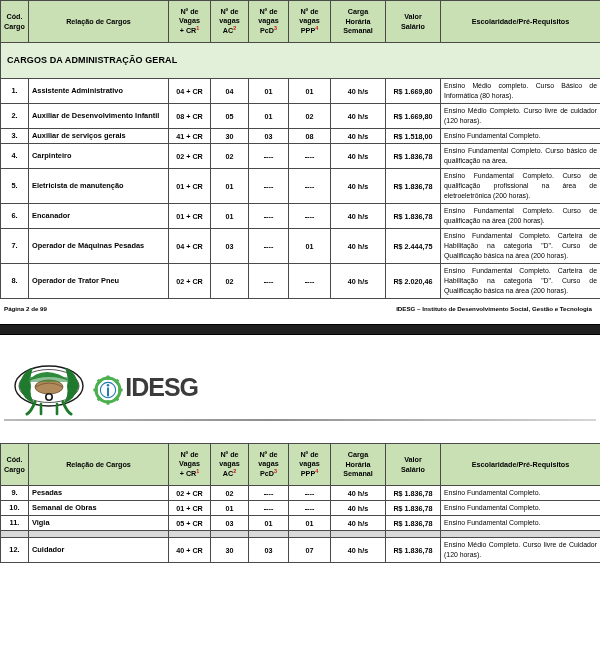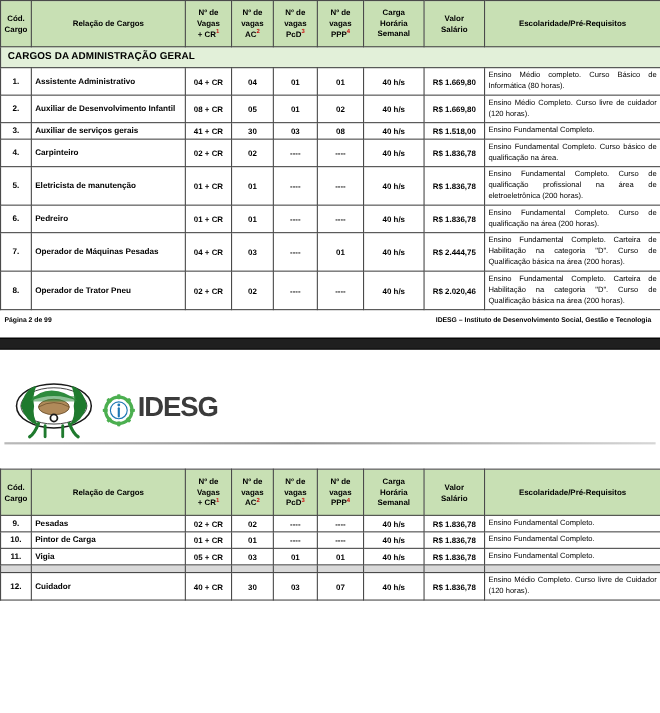--- a/index.html
+++ b/index.html
@@ -49,21 +49,21 @@
     font-size: 5.4px;
     vertical-align: super;
   }
 
   tr.section-row td {
     background: #e2f0d9;
     font-weight: bold;
     font-size: 9px;
     text-align: left;
     padding: 3px 6px;
-    height: 19px;
+    height: 36px;
     letter-spacing: 0.1px;
   }
 
   td.c-cod {
     text-align: center;
     font-weight: bold;
     font-size: 7.4px;
   }
   td.c-cargo {
     text-align: justify;
@@ -284,21 +284,21 @@
           <td class="c-num">01 + CR</td>
           <td class="c-num">01</td>
           <td class="c-num">----</td>
           <td class="c-num">----</td>
           <td class="c-num">40 h/s</td>
           <td class="c-num">R$ 1.836,78</td>
           <td class="c-req">Ensino Fundamental Completo. Curso de qualificação profissional na área de eletroeletrônica (200 horas).</td>
         </tr>
         <tr>
           <td class="c-cod">6.</td>
-          <td class="c-cargo">Pedreiro</td>
+          <td class="c-cargo">Encanador</td>
           <td class="c-num">01 + CR</td>
           <td class="c-num">01</td>
           <td class="c-num">----</td>
           <td class="c-num">----</td>
           <td class="c-num">40 h/s</td>
           <td class="c-num">R$ 1.836,78</td>
           <td class="c-req">Ensino Fundamental Completo. Curso de qualificação na área (200 horas).</td>
         </tr>
         <tr>
           <td class="c-cod">7.</td>
@@ -443,21 +443,21 @@
           <td class="c-num">02 + CR</td>
           <td class="c-num">02</td>
           <td class="c-num">----</td>
           <td class="c-num">----</td>
           <td class="c-num">40 h/s</td>
           <td class="c-num">R$ 1.836,78</td>
           <td class="c-req">Ensino Fundamental Completo.</td>
         </tr>
         <tr>
           <td class="c-cod">10.</td>
-          <td class="c-cargo">Pintor de Carga</td>
+          <td class="c-cargo">Semanal de Obras</td>
           <td class="c-num">01 + CR</td>
           <td class="c-num">01</td>
           <td class="c-num">----</td>
           <td class="c-num">----</td>
           <td class="c-num">40 h/s</td>
           <td class="c-num">R$ 1.836,78</td>
           <td class="c-req">Ensino Fundamental Completo.</td>
         </tr>
         <tr>
           <td class="c-cod">11.</td>

